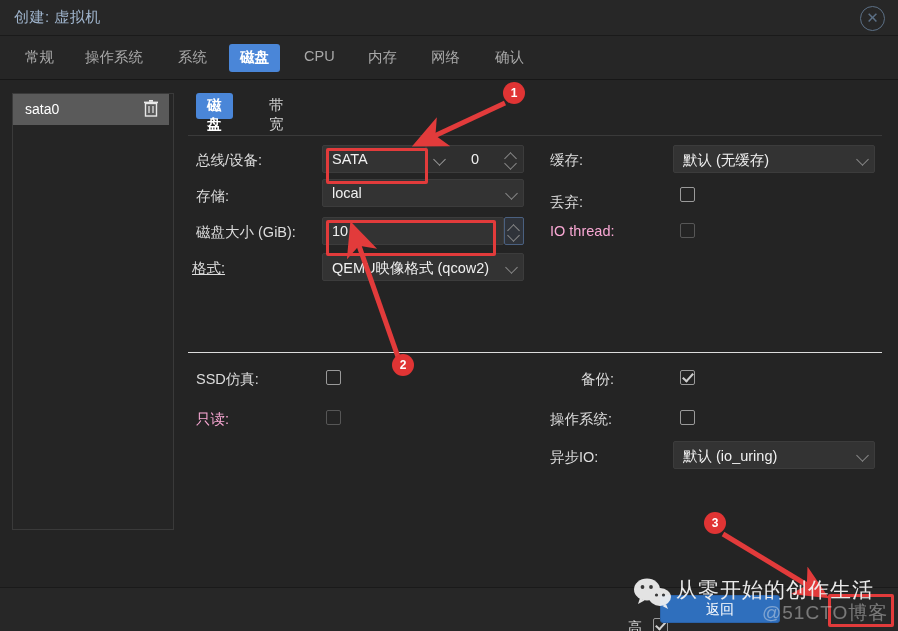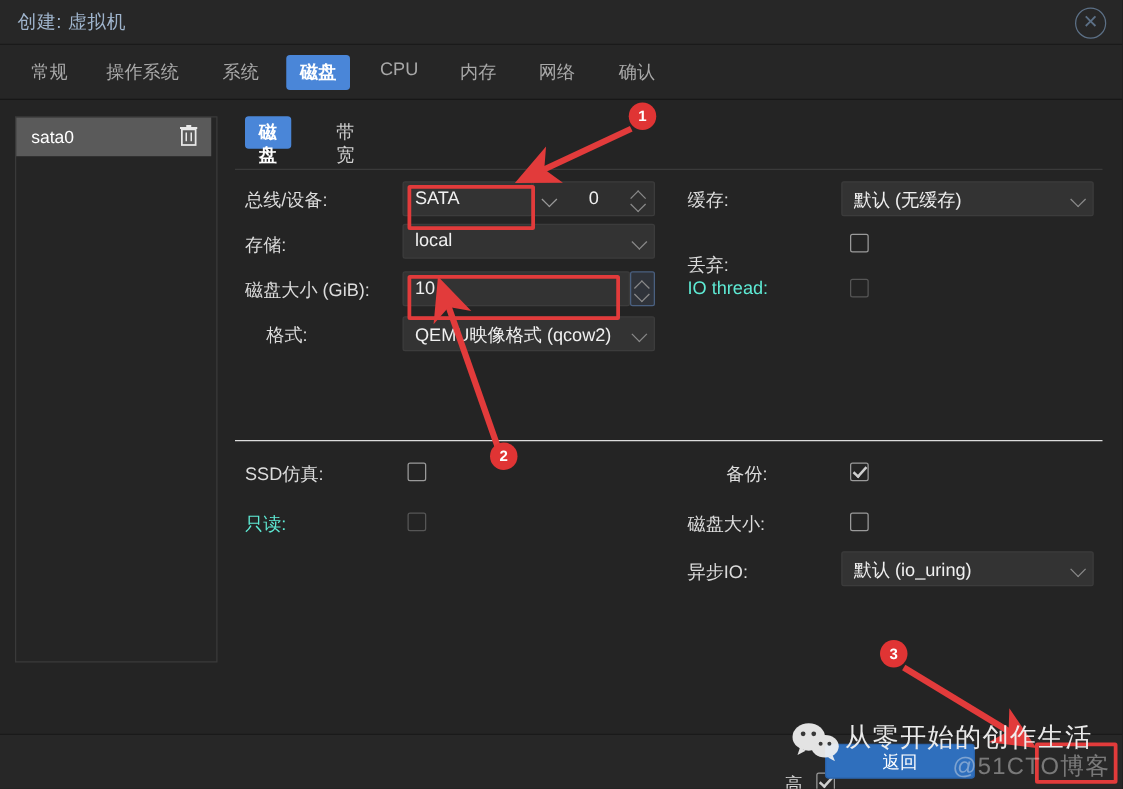--- a/index.html
+++ b/index.html
@@ -104,21 +104,21 @@
     font-size: 14.5px; color: #d0d0d0; border-radius: 3px; cursor: pointer;
   }
   .subtabs .stab.active { background: #4a86d8; color: #fff; font-weight: bold; }
   .subtab-rule {
     position: absolute; left: 2px; top: 42px; width: 694px; height: 1px;
     background: #3a3a3a;
   }
 
   .form { position: absolute; left: 0; top: 52px; width: 700px; }
   .flabel { position: absolute; font-size: 14.5px; color: #dcdcdc; white-space: nowrap; }
-  .flabel.dim { color: #5eead4; }
+  .flabel.dim { color: #f9a8d4; }
 
   .fctl {
     position: absolute; height: 28px;
     background: #333333; border: 1px solid #3c3c3c; border-radius: 2px;
   }
   .fctl .val {
     position: absolute; left: 9px; top: 5px;
     font-size: 14.5px; color: #f0f0f0; white-space: nowrap; overflow: hidden;
   }
   .chev {
@@ -275,50 +275,50 @@
       </div>
 
       <div class="flabel" style="left:10px; top:78px;">磁盘大小 (GiB):</div>
       <div class="fctl" style="left:136px; top:72px; width:182px;">
         <div class="val">10</div>
       </div>
       <div class="fctl" style="left:318px; top:72px; width:20px; background:#2f333a; border-color:#4a6080;">
         <div class="spin" style="right:4px;"></div>
       </div>
 
-      <div class="flabel" style="left:27px; top:114px;">格式:</div>
+      <div class="flabel" style="left:6px; top:114px;text-decoration:underline;">格式:</div>
       <div class="fctl" style="left:136px; top:108px; width:202px;">
         <div class="val" style="width:175px;">QEMU映像格式 (qcow2)</div>
         <div class="chev"></div>
       </div>
 
       <div class="flabel" style="left:364px; top:6px;">缓存:</div>
       <div class="fctl" style="left:487px; top:0; width:202px;">
         <div class="val">默认 (无缓存)</div>
         <div class="chev"></div>
       </div>
 
-      <div class="flabel" style="left:364px; top:58px;text-align:center;">丢弃:</div>
+      <div class="flabel" style="left:364px; top:48px;text-align:center;">丢弃:</div>
       <div class="cbx" style="left:494px; top:42px;"></div>
 
       <div class="flabel dim" style="left:364px; top:78px;">IO thread:</div>
       <div class="cbx dim" style="left:494px; top:78px;"></div>
 
       <div class="divider"></div>
 
       <div class="flabel" style="left:10px; top:225px;">SSD仿真:</div>
       <div class="cbx" style="left:140px; top:225px;"></div>
 
       <div class="flabel dim" style="left:10px; top:265px;">只读:</div>
       <div class="cbx dim" style="left:140px; top:265px;"></div>
 
       <div class="flabel" style="left:364px; top:225px;margin-left:31px;">备份:</div>
       <div class="cbx checked" style="left:494px; top:225px;"></div>
 
-      <div class="flabel" style="left:364px; top:265px;">磁盘大小:</div>
+      <div class="flabel" style="left:364px; top:265px;">操作系统:</div>
       <div class="cbx" style="left:494px; top:265px;"></div>
 
       <div class="flabel" style="left:364px; top:303px;">异步IO:</div>
       <div class="fctl" style="left:487px; top:296px; width:202px;">
         <div class="val">默认 (io_uring)</div>
         <div class="chev"></div>
       </div>
 
     </div>
   </div>

